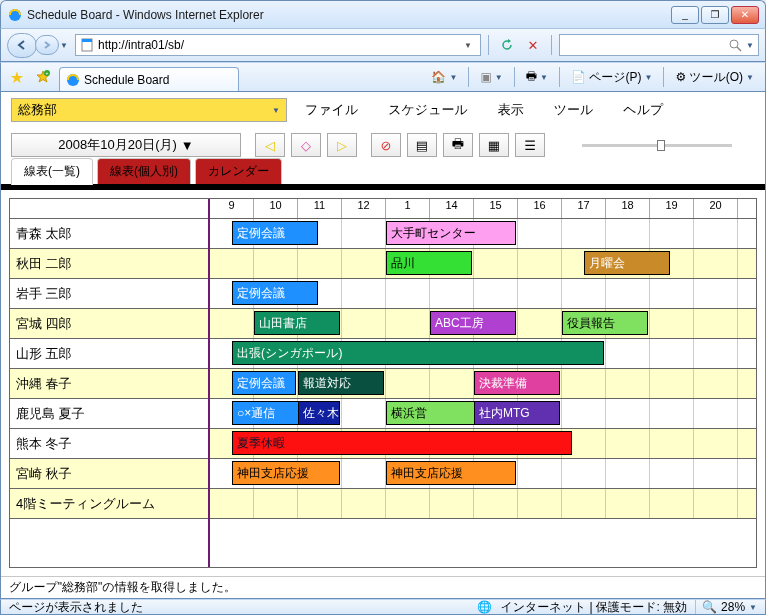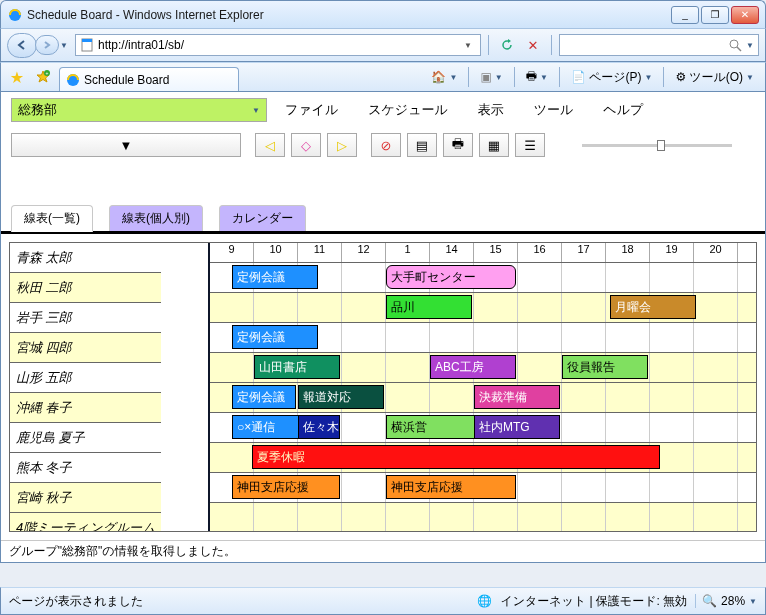--- a/index.html
+++ b/index.html
@@ -30,53 +30,53 @@
 .fav-star { width: 20px; height: 20px; display: flex; align-items: center; justify-content: center; }
 .tabstrip { flex: 1; display: flex; align-items: flex-end; height: 100%; }
 .tab { height: 24px; min-width: 180px; border: 1px solid #88a9cf; border-bottom: none; border-radius: 4px 4px 0 0; background: linear-gradient(#ffffff,#eef6ff); display: flex; align-items: center; padding: 0 6px; font-size: 12px; gap: 4px; }
 .cmd-group { display: flex; align-items: center; gap: 3px; }
 .cmd { height: 22px; padding: 0 5px; display: flex; align-items: center; gap: 3px; font-size: 12px; border-radius: 3px; }
 .dd-tri { font-size: 8px; color: #3a5d86; }
 
 
 .apparea { flex: 1; border: 1px solid #6a8db5; border-top: none; background: #fff; display: flex; flex-direction: column; overflow: hidden; }
 .approw1 { height: 36px; display: flex; align-items: center; padding: 6px 10px; gap: 12px; }
-.groupsel { width: 256px; height: 24px; border: 1px solid #a8a8a8; background: #bef264; display: flex; align-items: center; justify-content: space-between; padding: 0 6px; font-size: 13px; }
+.groupsel { width: 276px; height: 24px; border: 1px solid #a8a8a8; background: #fde047; display: flex; align-items: center; justify-content: space-between; padding: 0 6px; font-size: 13px; }
 .menubar { display: flex; gap: 18px; font-size: 13px; }
 .menubar span { padding: 2px 6px; }
 .approw2 { height: 34px; display: flex; align-items: center; padding: 0 10px; gap: 14px; }
 .datepick { width: 230px; height: 24px; border: 1px solid #a8a8a8; background: linear-gradient(#fff,#ececec); display: flex; align-items: center; justify-content: center; font-size: 13px; gap: 4px; }
 .tb-btns { display: flex; gap: 6px; }
 .tb-btn { width: 30px; height: 24px; border: 1px solid #a8a8a8; background: linear-gradient(#fff,#ececec); display: flex; align-items: center; justify-content: center; font-size: 13px; }
 .slider { flex: 1; display: flex; align-items: center; justify-content: center; }
 .slider-track { width: 150px; height: 3px; background: #ccc; position: relative; }
 .slider-thumb { position: absolute; top: -4px; width: 8px; height: 11px; background: #fff; border: 1px solid #777; left: 75px; }
 
-.viewtabs { height: 28px; display: flex; align-items: flex-end; padding: 0 10px; gap: 16px; border-bottom: 3px solid #000000; margin-top: 44px; }
-.vtab { padding: 4px 12px; border: 1px solid #c8c8c8; border-bottom: none; border-radius: 4px 4px 0 0; background: #c4b5fd; font-size: 12px; }
+.viewtabs { height: 28px; display: flex; align-items: flex-end; padding: 0 10px; gap: 4px; border-bottom: 6px solid #000000; }
+.vtab { padding: 4px 12px; border: 1px solid #c8c8c8; border-bottom: none; border-radius: 4px 4px 0 0; background: #b91c1c; font-size: 12px; }
 .vtab.active { background: #fff; border-bottom: 1px solid #fff; margin-bottom: -1px; }
 
 
 .sched { flex: 1; margin: 8px; display: flex; border: 1px solid #666; position: relative; overflow: hidden; }
-.names { width: 200px; border-right: 2px solid #0f172a; display: flex; flex-direction: row; font-style: italic; }
+.names { width: 200px; border-right: 2px solid #701a75; display: flex; flex-direction: column; }
 .names .nhdr { height: 20px; border-bottom: 1px solid #666; background: #fff; }
 .names .nrow { height: 30px; border-bottom: 1px solid #666; padding: 2px 6px; font-size: 13px; display: flex; align-items: center; }
 .names .nrow.shade { background: #ffffcc; }
 .grid { flex: 1; overflow: auto; position: relative; }
 .ghdr { display: flex; height: 20px; border-bottom: 1px solid #666; position: sticky; top: 0; background: #fff; }
 .ghdr .hcell { width: 44px; border-right: 1px solid #aaa; font-size: 11px; text-align: center; }
 .grow { height: 30px; display: flex; border-bottom: 1px solid #666; position: relative; }
 .grow.shade { background: #ffffcc; text-decoration: underline; }
 .gcell { width: 44px; border-right: 1px solid #ccc; }
 .evt { position: absolute; top: 2px; height: 24px; border: 1px solid #000; font-size: 12px; padding: 3px 4px; white-space: nowrap; overflow: hidden; display: flex; align-items: center; }
 
 .appstatus { height: 22px; border-top: 1px solid #c8c8c8; padding: 0 8px; font-size: 12px; display: flex; align-items: center; background: #fff; }
 
 
-.bstatus { height: 28px; border: 1px solid #6a8db5; border-top: 1px solid #bfd7f0; background: linear-gradient(#f2f7fd,#dae9fa); display: flex; align-items: center; padding: 0 8px; font-size: 12px; gap: 8px; margin-top: 24px; }
+.bstatus { height: 16px; border: 1px solid #6a8db5; border-top: 1px solid #bfd7f0; background: linear-gradient(#f2f7fd,#dae9fa); display: flex; align-items: center; padding: 0 8px; font-size: 12px; gap: 8px; }
 .bstatus .spacer { flex: 1; }
 .zoom { display: flex; align-items: center; gap: 4px; border-left: 1px solid #a7c3e2; padding-left: 6px; }
 
 svg { display: block; }
 </style>
 </head>
 <body>
 
 <div class="titlebar">
   <span class="ie-icon">
@@ -204,20 +204,21 @@
     <div class="menubar">
       <span>ファイル</span>
       <span>スケジュール</span>
       <span>表示</span>
       <span>ツール</span>
       <span>ヘルプ</span>
     </div>
   </div>
   <div class="approw2">
     <div class="datepick">
+      <span>2008年10月20日(月)</span>
       <span>▼</span>
     </div>
     <div class="tb-btns">
       <div class="tb-btn" style="color:#e8c800">
           <span>◁</span>
         </div>
       <div class="tb-btn" style="color:#e040a0">
           <span>◇</span>
         </div>
       <div class="tb-btn" style="color:#e8c800">
@@ -292,37 +293,37 @@
             <div class="gcell"></div>
             <div class="gcell"></div>
             <div class="gcell"></div>
             <div class="gcell"></div>
             <div class="gcell"></div>
             <div class="gcell"></div>
             <div class="gcell"></div>
             <div class="gcell"></div>
             <div class="gcell"></div>
             <div class="evt" style="left: 22px; width: 86px; background: rgb(30, 144, 255); color: rgb(255, 255, 255);">定例会議</div>
-            <div class="evt" style="left: 176px; width: 130px; background: rgb(255, 159, 240); color: rgb(0, 0, 0); border-radius: 6px;">大手町センター</div>
+            <div class="evt" style="left: 176px; width: 130px; background: rgb(255, 159, 240); color: rgb(0, 0, 0);">大手町センター</div>
           </div>
           <div class="grow shade">
             <div class="gcell"></div>
             <div class="gcell"></div>
             <div class="gcell"></div>
             <div class="gcell"></div>
             <div class="gcell"></div>
             <div class="gcell"></div>
             <div class="gcell"></div>
             <div class="gcell"></div>
             <div class="gcell"></div>
             <div class="gcell"></div>
             <div class="gcell"></div>
             <div class="gcell"></div>
             <div class="evt" style="left: 176px; width: 86px; background: rgb(51, 224, 51); color: rgb(0, 0, 0);">品川</div>
-            <div class="evt" style="left: 400px; width: 86px; background: rgb(201, 138, 42); color: rgb(255, 255, 255);">月曜会</div>
+            <div class="evt" style="left: 374px; width: 86px; background: rgb(201, 138, 42); color: rgb(255, 255, 255);">月曜会</div>
           </div>
           <div class="grow">
             <div class="gcell"></div>
             <div class="gcell"></div>
             <div class="gcell"></div>
             <div class="gcell"></div>
             <div class="gcell"></div>
             <div class="gcell"></div>
             <div class="gcell"></div>
             <div class="gcell"></div>
@@ -341,20 +342,35 @@
             <div class="gcell"></div>
             <div class="gcell"></div>
             <div class="gcell"></div>
             <div class="gcell"></div>
             <div class="gcell"></div>
             <div class="gcell"></div>
             <div class="gcell"></div>
             <div class="evt" style="left: 44px; width: 86px; background: rgb(16, 144, 96); color: rgb(255, 255, 255);">山田書店</div>
             <div class="evt" style="left: 220px; width: 86px; background: rgb(176, 64, 208); color: rgb(255, 255, 255);">ABC工房</div>
             <div class="evt" style="left: 352px; width: 86px; background: rgb(128, 224, 96); color: rgb(0, 0, 0);">役員報告</div>
+          </div>
+          <div class="grow">
+            <div class="gcell"></div>
+            <div class="gcell"></div>
+            <div class="gcell"></div>
+            <div class="gcell"></div>
+            <div class="gcell"></div>
+            <div class="gcell"></div>
+            <div class="gcell"></div>
+            <div class="gcell"></div>
+            <div class="gcell"></div>
+            <div class="gcell"></div>
+            <div class="gcell"></div>
+            <div class="gcell"></div>
+            <div class="evt" style="left: 22px; width: 372px; background: rgb(16, 144, 96); color: rgb(255, 255, 255);">出張(シンガポール)</div>
           </div>
           <div class="grow shade">
             <div class="gcell"></div>
             <div class="gcell"></div>
             <div class="gcell"></div>
             <div class="gcell"></div>
             <div class="gcell"></div>
             <div class="gcell"></div>
             <div class="gcell"></div>
             <div class="gcell"></div>
@@ -390,21 +406,21 @@
             <div class="gcell"></div>
             <div class="gcell"></div>
             <div class="gcell"></div>
             <div class="gcell"></div>
             <div class="gcell"></div>
             <div class="gcell"></div>
             <div class="gcell"></div>
             <div class="gcell"></div>
             <div class="gcell"></div>
             <div class="gcell"></div>
-            <div class="evt" style="left: 22px; width: 408px; background: rgb(255, 16, 16); color: #fef9c3; margin-left: 20px;">夏季休暇</div>
+            <div class="evt" style="left: 22px; width: 340px; background: rgb(255, 16, 16); color: #0f172a;">夏季休暇</div>
           </div>
           <div class="grow">
             <div class="gcell"></div>
             <div class="gcell"></div>
             <div class="gcell"></div>
             <div class="gcell"></div>
             <div class="gcell"></div>
             <div class="gcell"></div>
             <div class="gcell"></div>
             <div class="gcell"></div>

